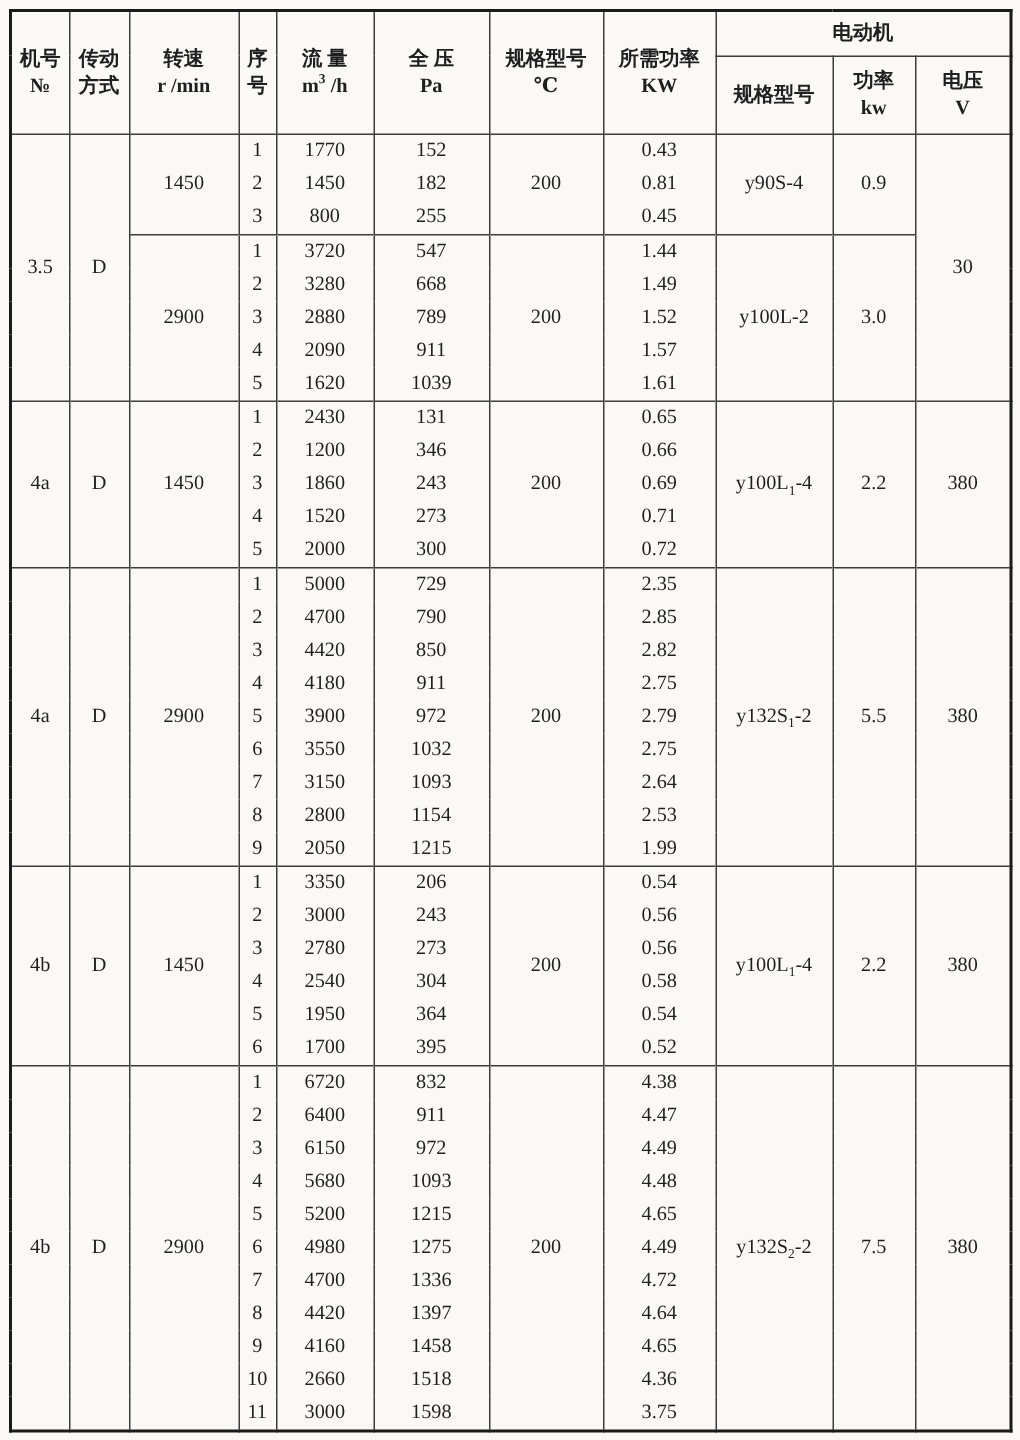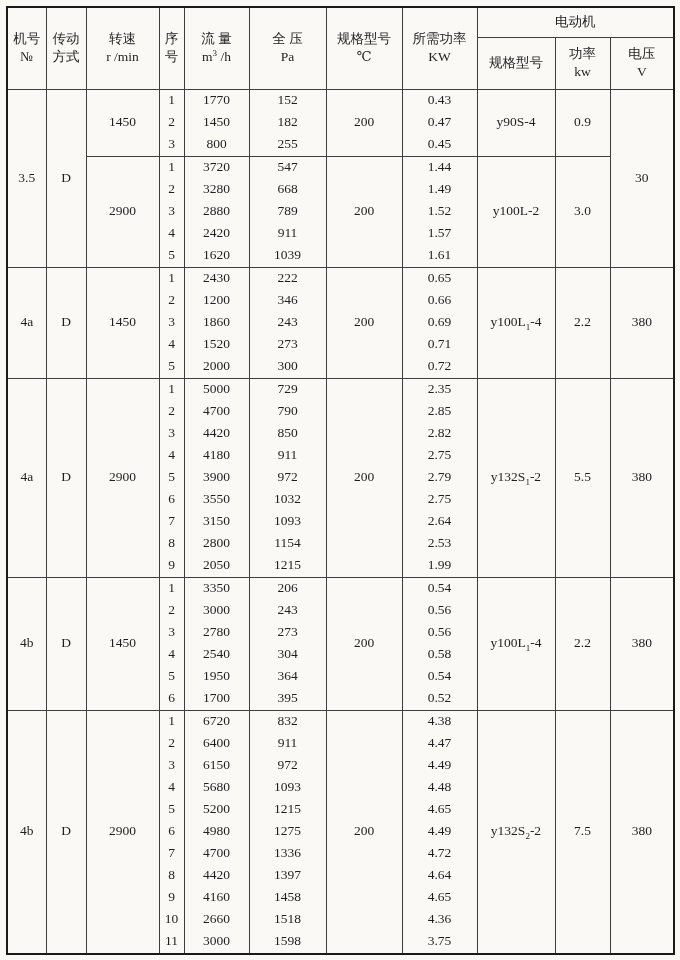--- a/index.html
+++ b/index.html
@@ -21,21 +21,21 @@
     position:absolute;
     left:6px;top:6px;
     width:667px;height:944px;
     border-collapse:collapse;
     table-layout:fixed;
     border:2px solid var(--outer);
     font-size:13.5px;
   }
   thead th{
     border:1px solid var(--line);
-    font-weight:normal;
+    font-weight:bold;
     text-align:center;
     vertical-align:middle;
     padding:0;
     font-size:13.5px;
     line-height:1.35;
     margin-top:36px;
   }
   thead tr.h-top{height:30px;}
   thead tr.h-bottom{height:52px;}
   tbody td{
@@ -131,21 +131,21 @@
         <td rowspan="3">200</td>
         <td>0.43</td>
         <td rowspan="3">y90S-4</td>
         <td rowspan="3">0.9</td>
         <td rowspan="8">30</td>
       </tr>
       <tr>
         <td>2</td>
         <td>1450</td>
         <td>182</td>
-        <td>0.47</td>
+        <td>0.81</td>
       </tr>
       <tr>
         <td>3</td>
         <td>800</td>
         <td>255</td>
         <td>0.45</td>
       </tr>
       <tr class="group-start">
         <td rowspan="5">2900</td>
         <td>1</td>
@@ -163,37 +163,37 @@
         <td>1.49</td>
       </tr>
       <tr>
         <td>3</td>
         <td>2880</td>
         <td>789</td>
         <td>1.52</td>
       </tr>
       <tr>
         <td>4</td>
-        <td>2420</td>
+        <td>2090</td>
         <td>911</td>
         <td>1.57</td>
       </tr>
       <tr>
         <td>5</td>
         <td>1620</td>
         <td>1039</td>
         <td>1.61</td>
       </tr>
       <tr class="block-start">
         <td rowspan="5">4a</td>
         <td rowspan="5">D</td>
         <td rowspan="5">1450</td>
         <td>1</td>
         <td>2430</td>
-        <td>222</td>
+        <td>131</td>
         <td rowspan="5">200</td>
         <td>0.65</td>
         <td rowspan="5">y100L<sub>1</sub>-4</td>
         <td rowspan="5">2.2</td>
         <td rowspan="5">380</td>
       </tr>
       <tr>
         <td>2</td>
         <td>1200</td>
         <td>346</td>

